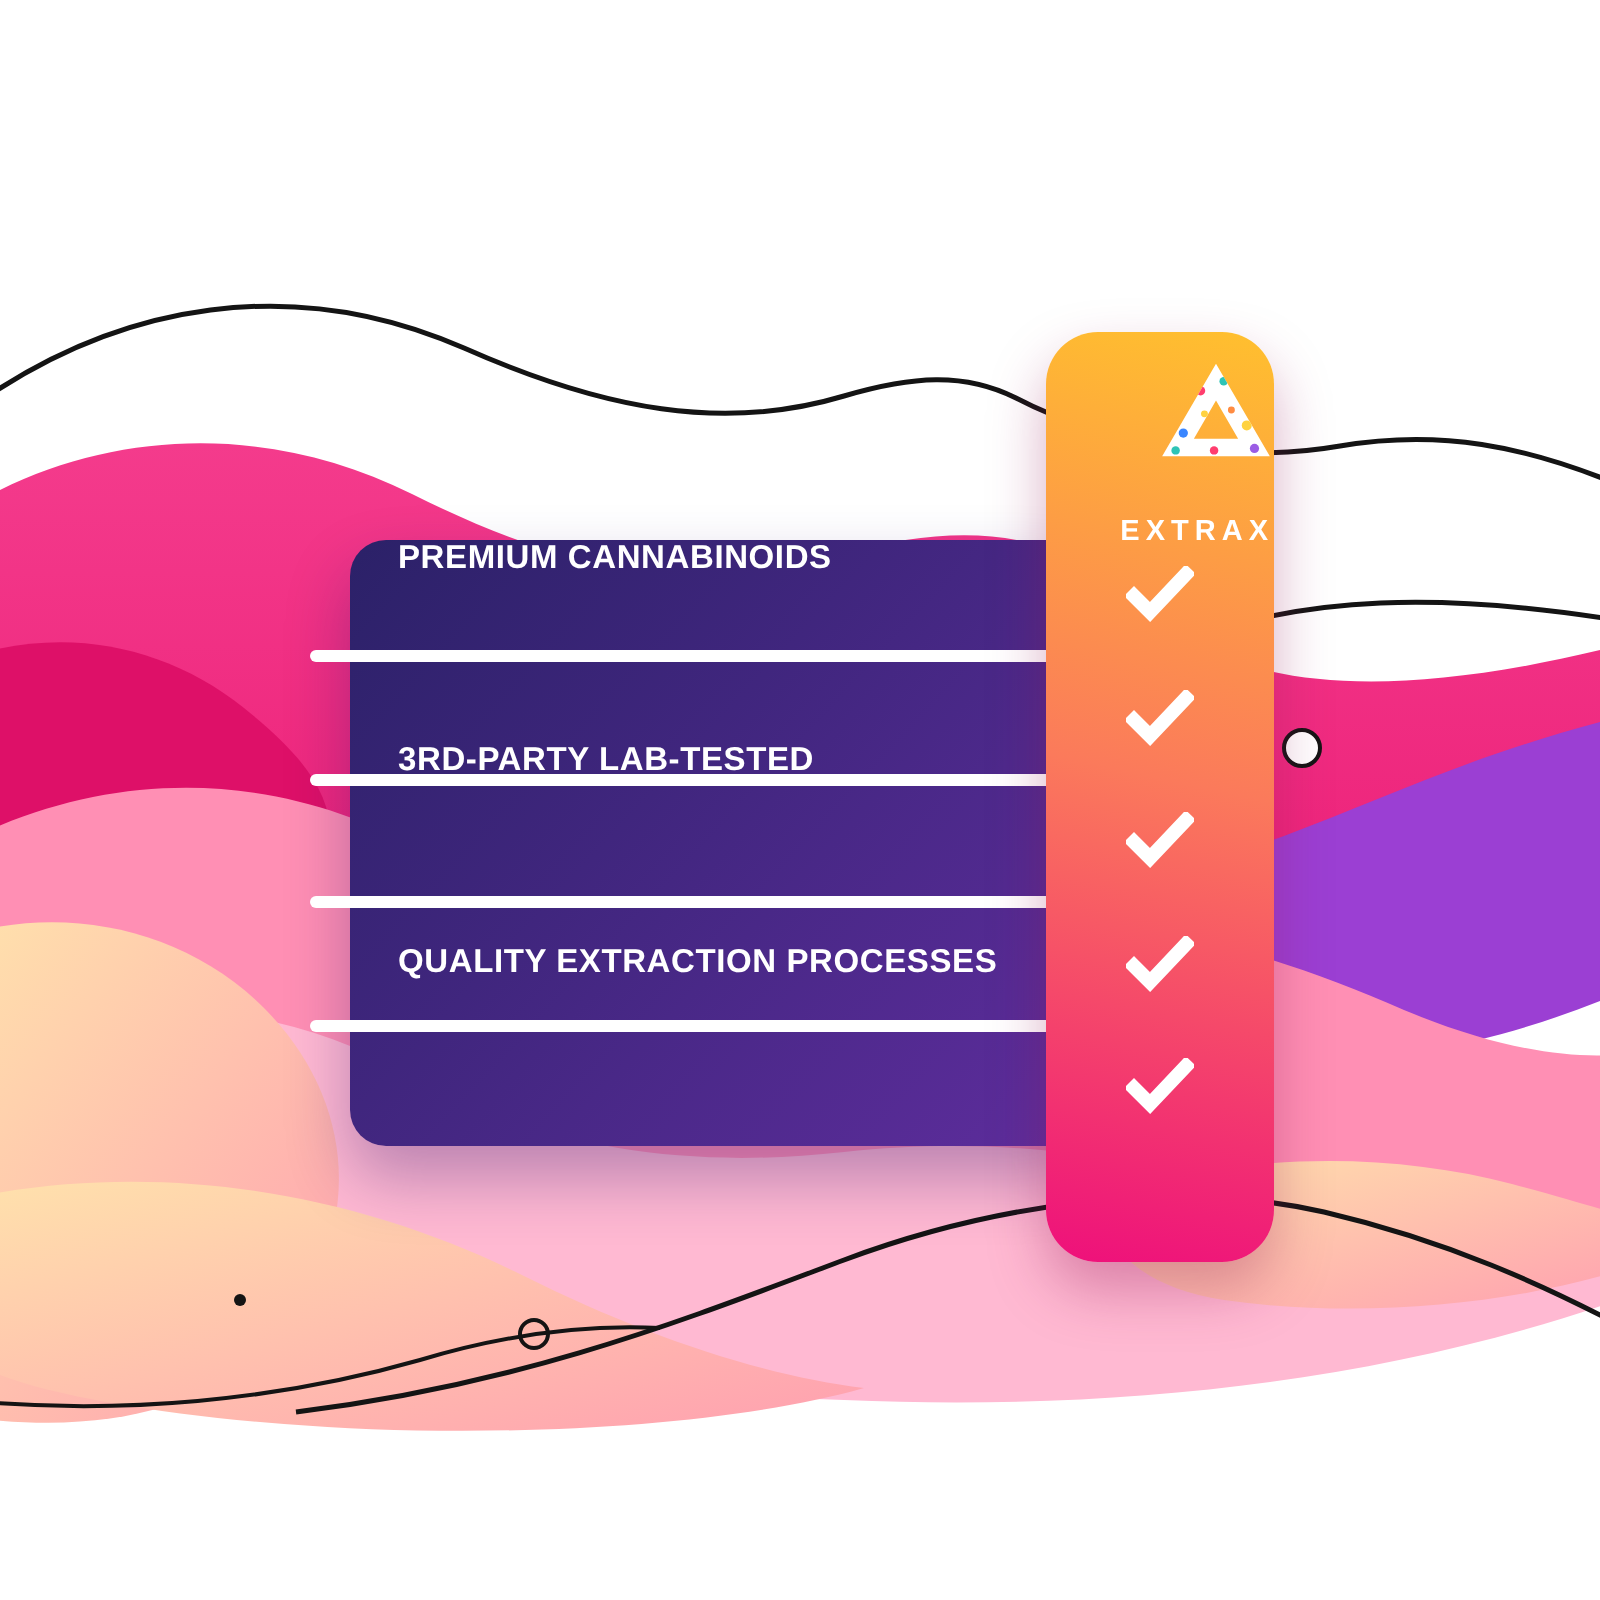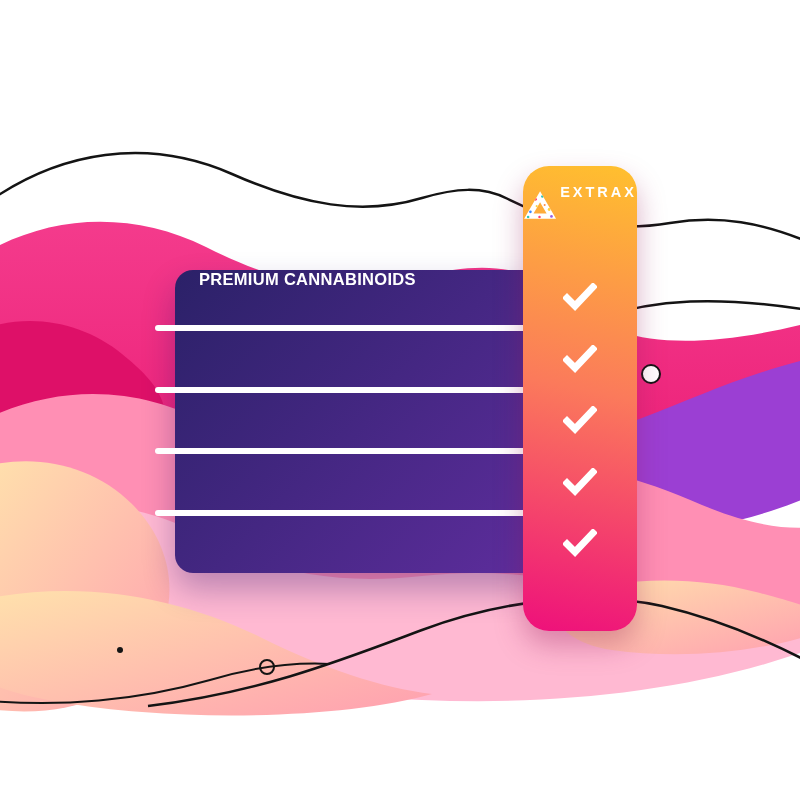--- a/index.html
+++ b/index.html
@@ -51,21 +51,21 @@
     border-radius: 26px;
     background: linear-gradient(192deg,
       var(--bar-gradient-top, #ffc02e) 0%,
       var(--bar-gradient-mid, #fb7a5b) 48%,
       var(--bar-gradient-bottom, #ee107b) 100%);
     box-shadow: 0 14px 28px rgba(150, 25, 90, 0.35);
   }
   .logo {
     position: absolute;
     top: 14px; left: 0; right: 0;
-    display: flex; align-items: flex-start;
+    display: flex; flex-direction: column; align-items: flex-end; gap: 24px;
   }
   .logo-tri { width: 58px; height: 50px; display: block; }
   .logo-text {
     margin-top: 4px;
     color: #ffffff;
     font-weight: 700;
     font-size: 14.5px;
     letter-spacing: 3px;
     text-indent: 3px;
   }
@@ -123,20 +123,26 @@
     <circle cx="267" cy="667" r="7" fill="none" stroke="#141414" stroke-width="2"></circle>
     <circle cx="651" cy="374" r="9" fill="#ffffff" stroke="#141414" stroke-width="2"></circle>
     <circle cx="120" cy="650" r="3" fill="#141414"></circle>
   </svg>
 
   <div class="panel">
     <div class="rows">
       <div class="row">
         <span class="row-label">PREMIUM CANNABINOIDS</span>
       </div>
+      <div class="row">
+        <span class="row-label">3RD-PARTY LAB-TESTED</span>
+      </div>
+      <div class="row">
+        <span class="row-label">QUALITY EXTRACTION PROCESSES</span>
+      </div>
     </div>
     <div class="divider d1"></div>
     <div class="divider d2"></div>
     <div class="divider d3"></div>
     <div class="divider d4"></div>
   </div>
 
   <div class="bar">
     <div class="logo">
       <svg class="logo-tri" viewBox="0 0 60 52">

